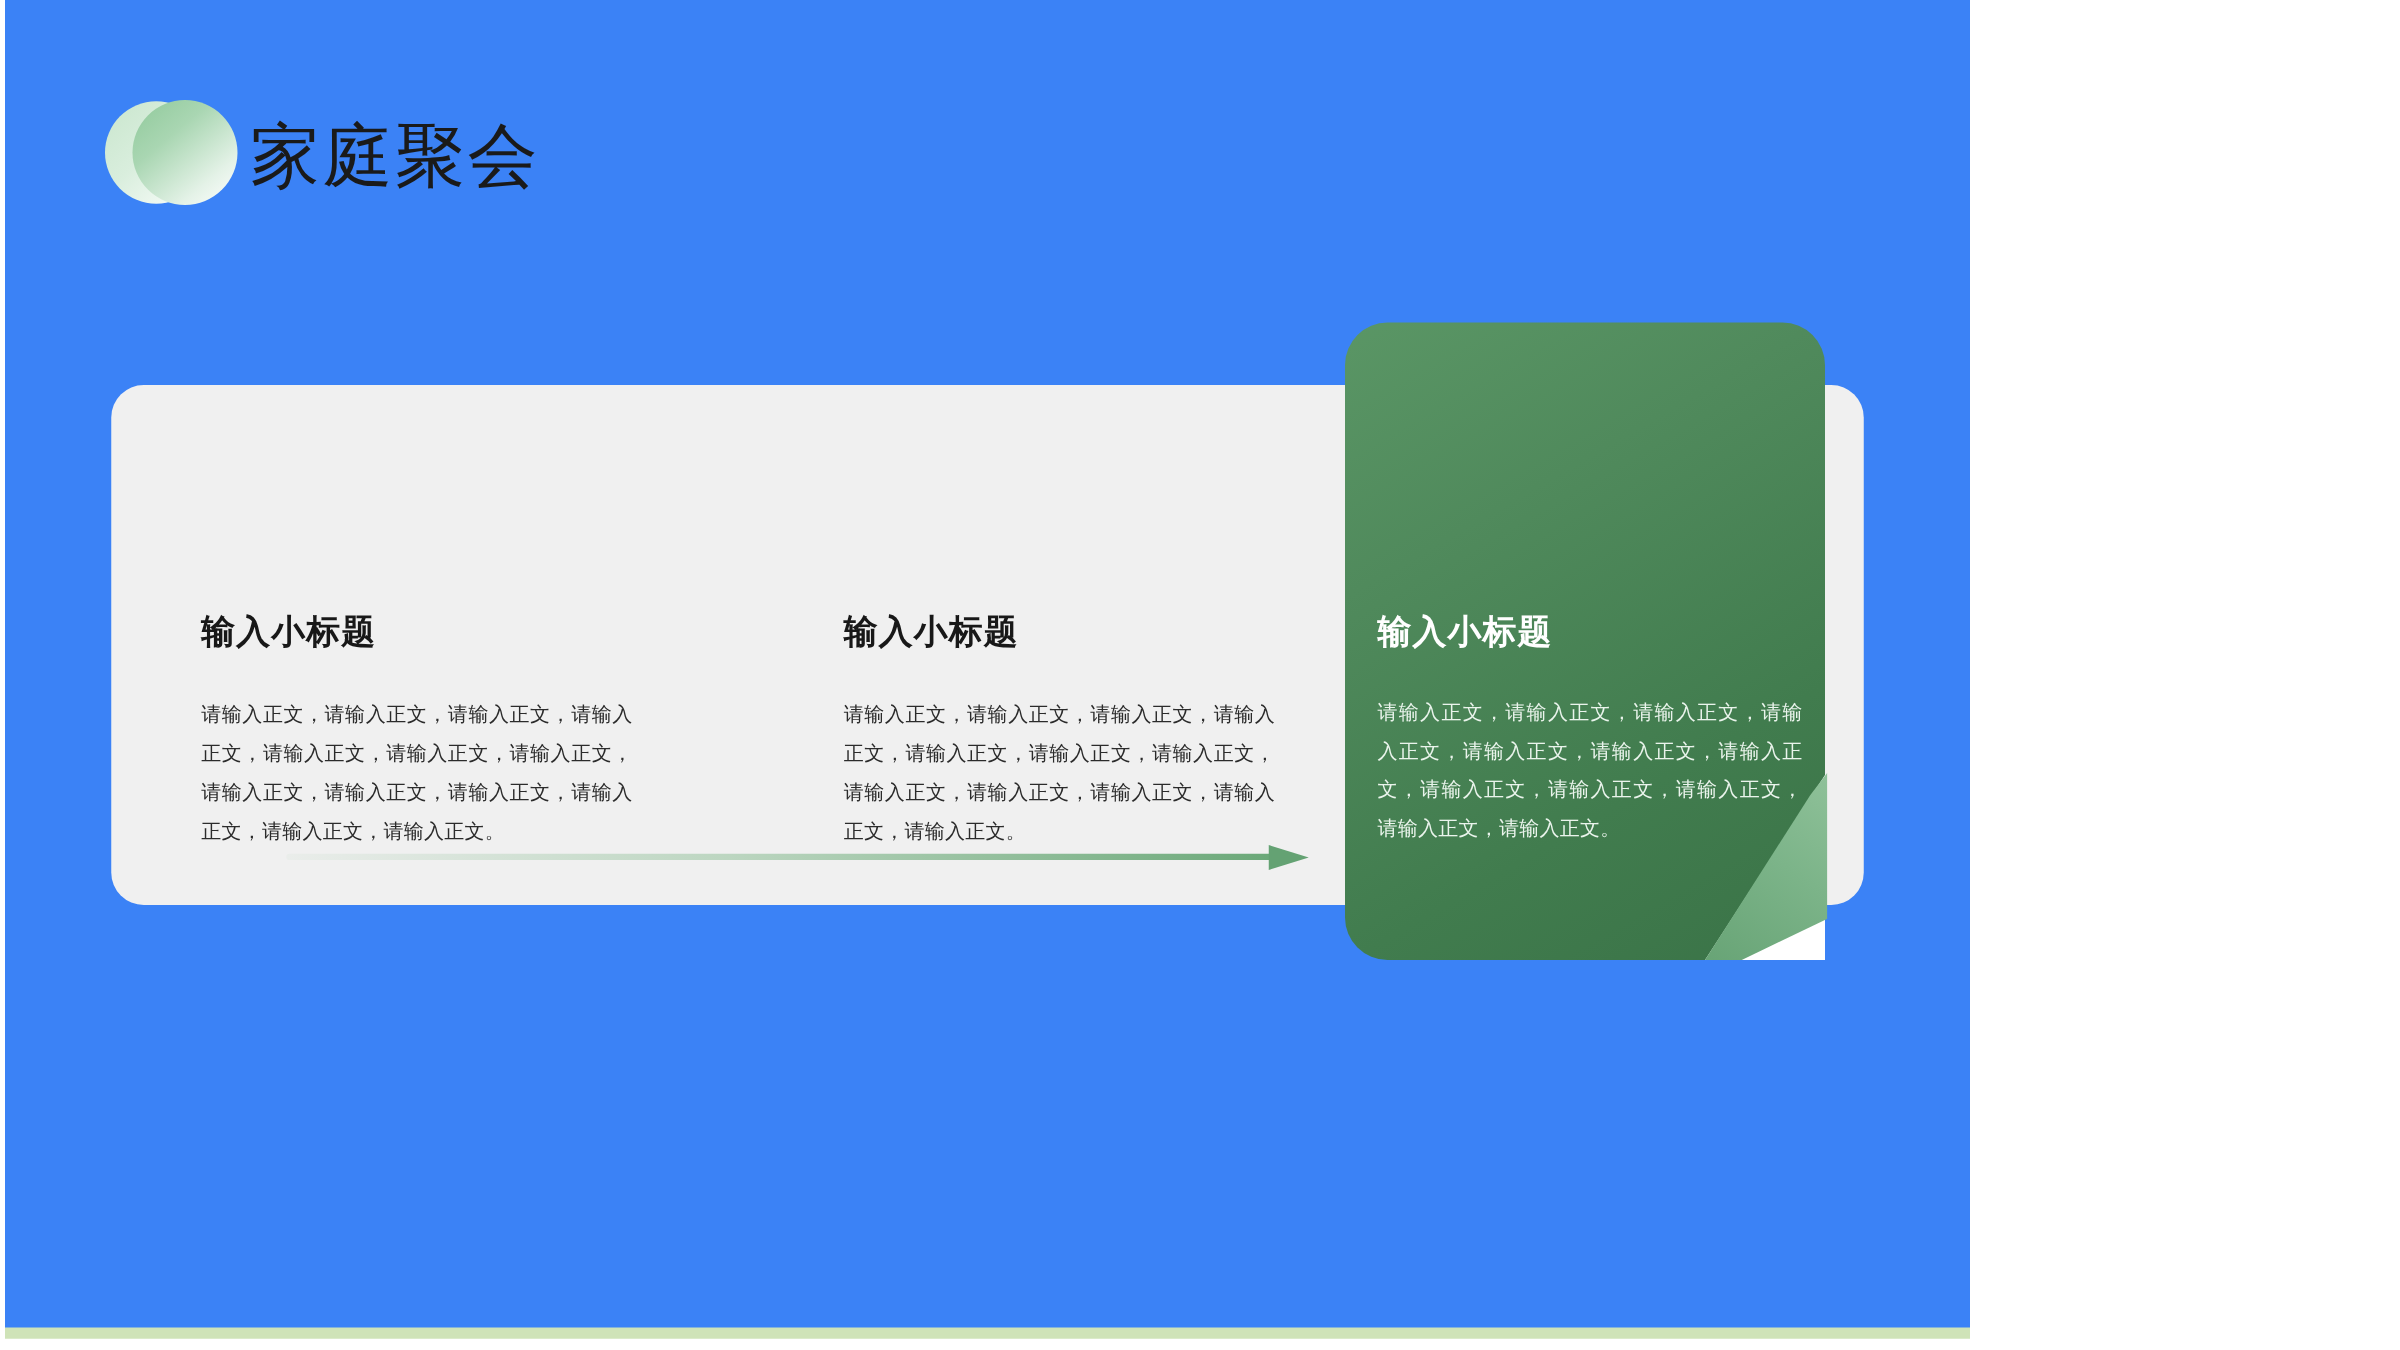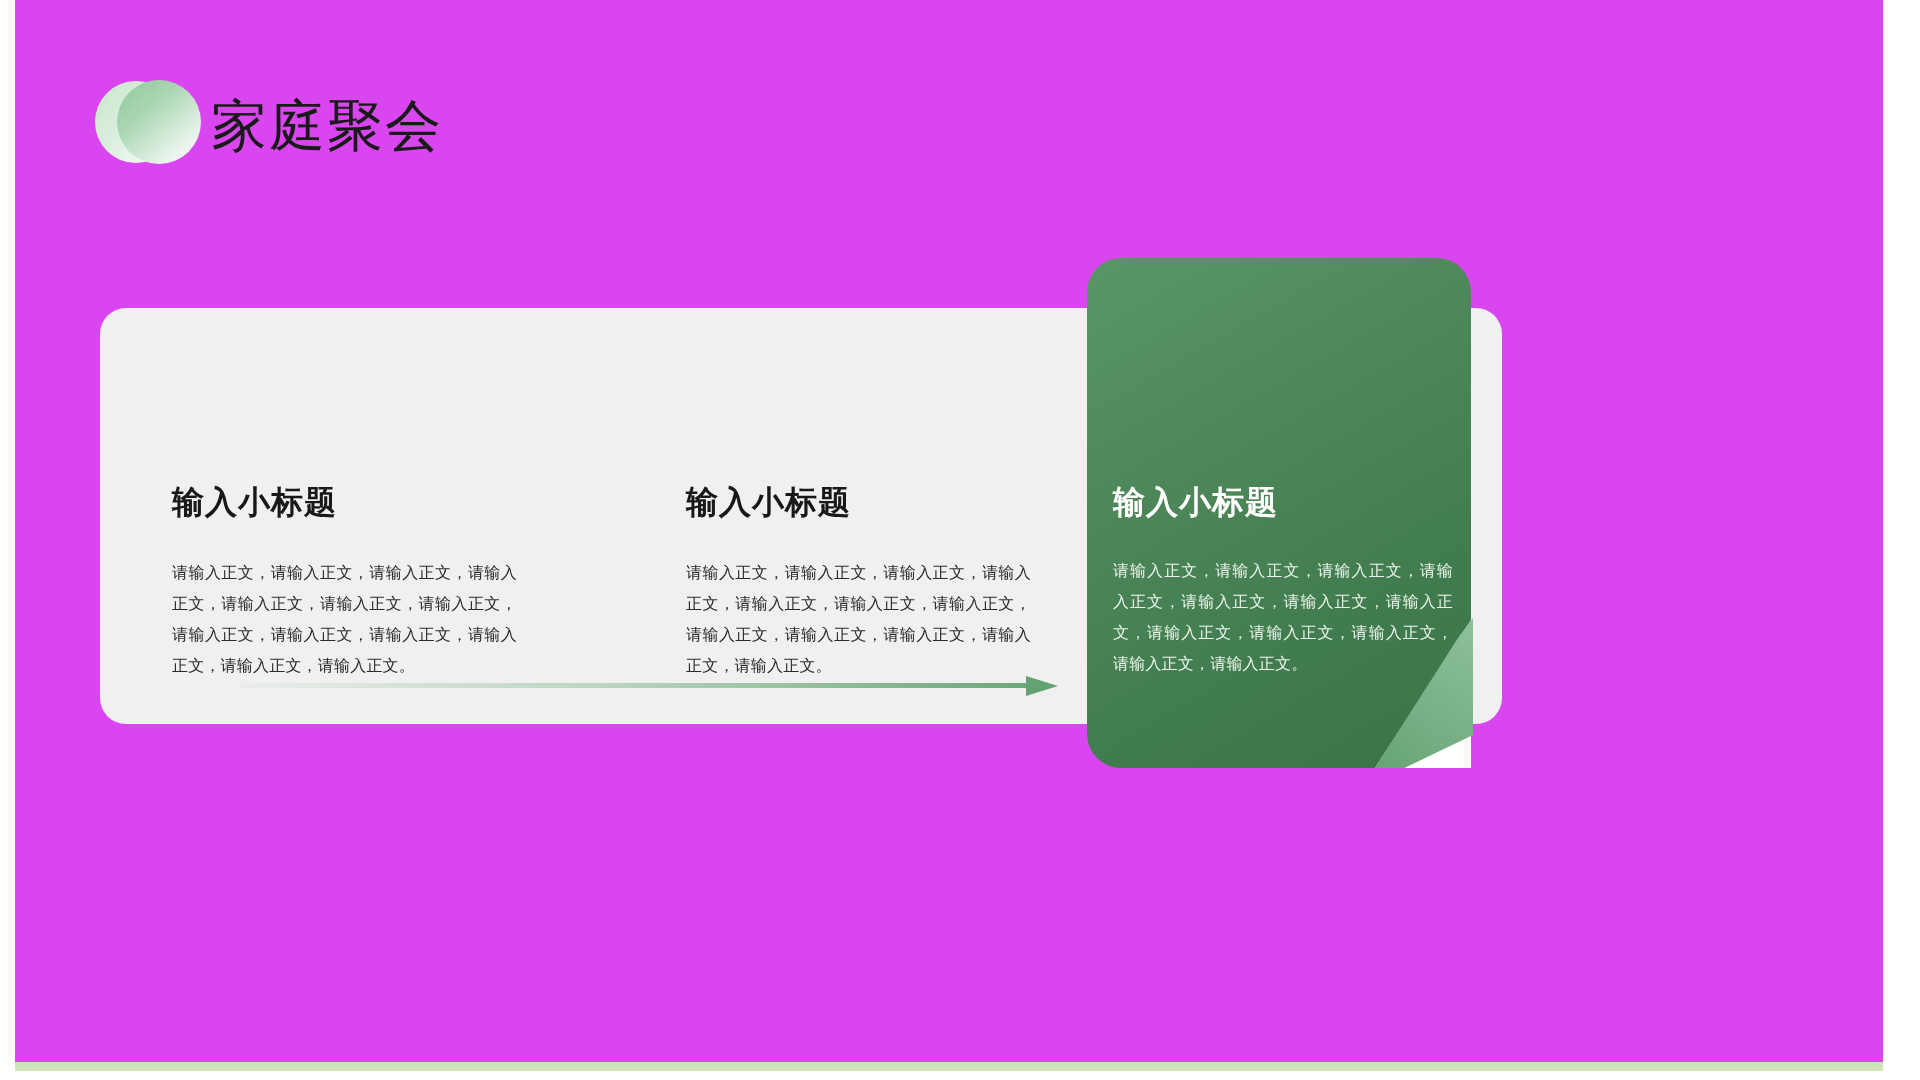--- a/index.html
+++ b/index.html
@@ -10,24 +10,24 @@
     width: 1920px;
     height: 1080px;
     background: #ffffff;
     font-family: "Liberation Sans", sans-serif;
     overflow: hidden;
     position: relative;
   }
 
   #slide {
     position: absolute;
-    left: 15px; top: 0;
-    width: 1868px;
+    left: 4px; top: 0;
+    width: 1572px;
     height: 1080px;
-    background: #d946ef;
+    background: #3b82f6;
     overflow: hidden;
   }
 
   
   #header-logo {
     position: absolute;
     left: 80px;
     top: 80px;
     width: 100px;
     height: 90px;
@@ -100,23 +100,23 @@
     border-bottom: 10px solid transparent;
     border-left: 32px solid #64a273;
   }
 
   
   .text-column {
     position: absolute;
     width: 345px;
   }
   .col-heading {
-    font-family: Liberation Mono, monospace;
+    font-family: Liberation Serif, serif;
     font-weight: bold;
-    font-size: 32px;
+    font-size: 27px;
     line-height: 44px;
     color: #181818;
     letter-spacing: 1px;
     margin: 0 0 30px 0;
     white-space: nowrap;
   }
   .col-body {
     font-family: "Liberation Sans", sans-serif;
     font-size: 16px;
     line-height: 31px;

